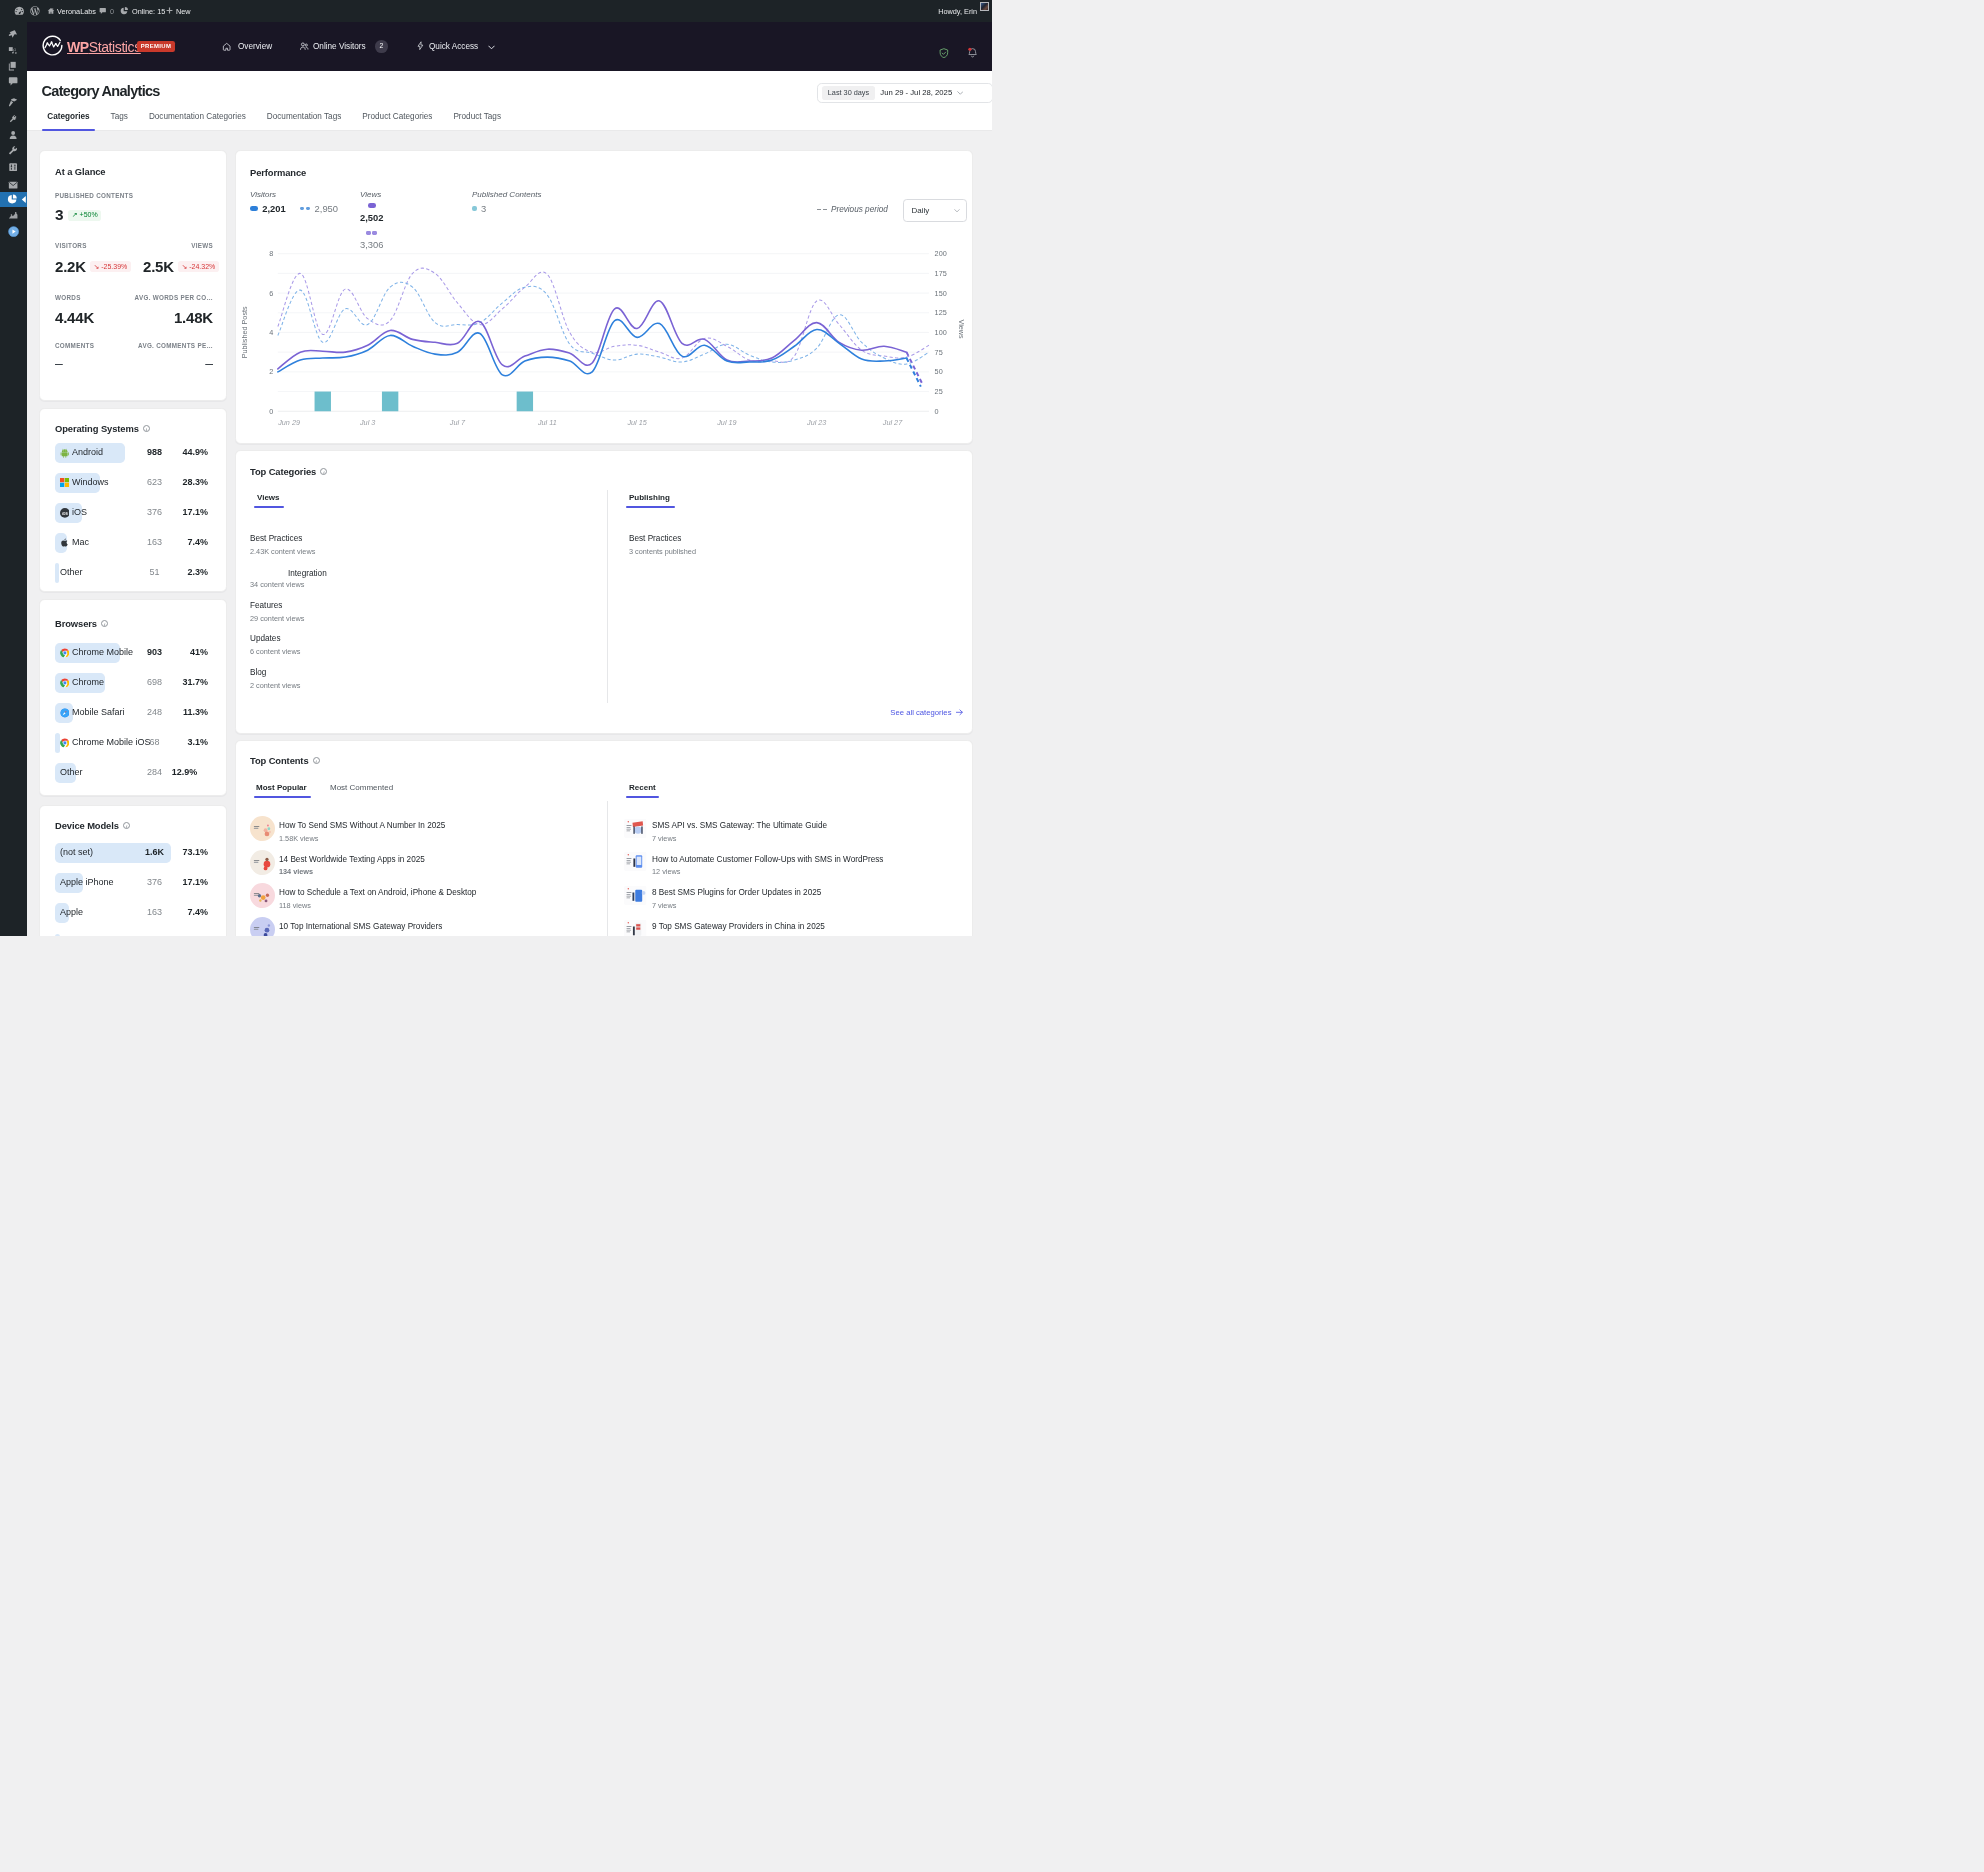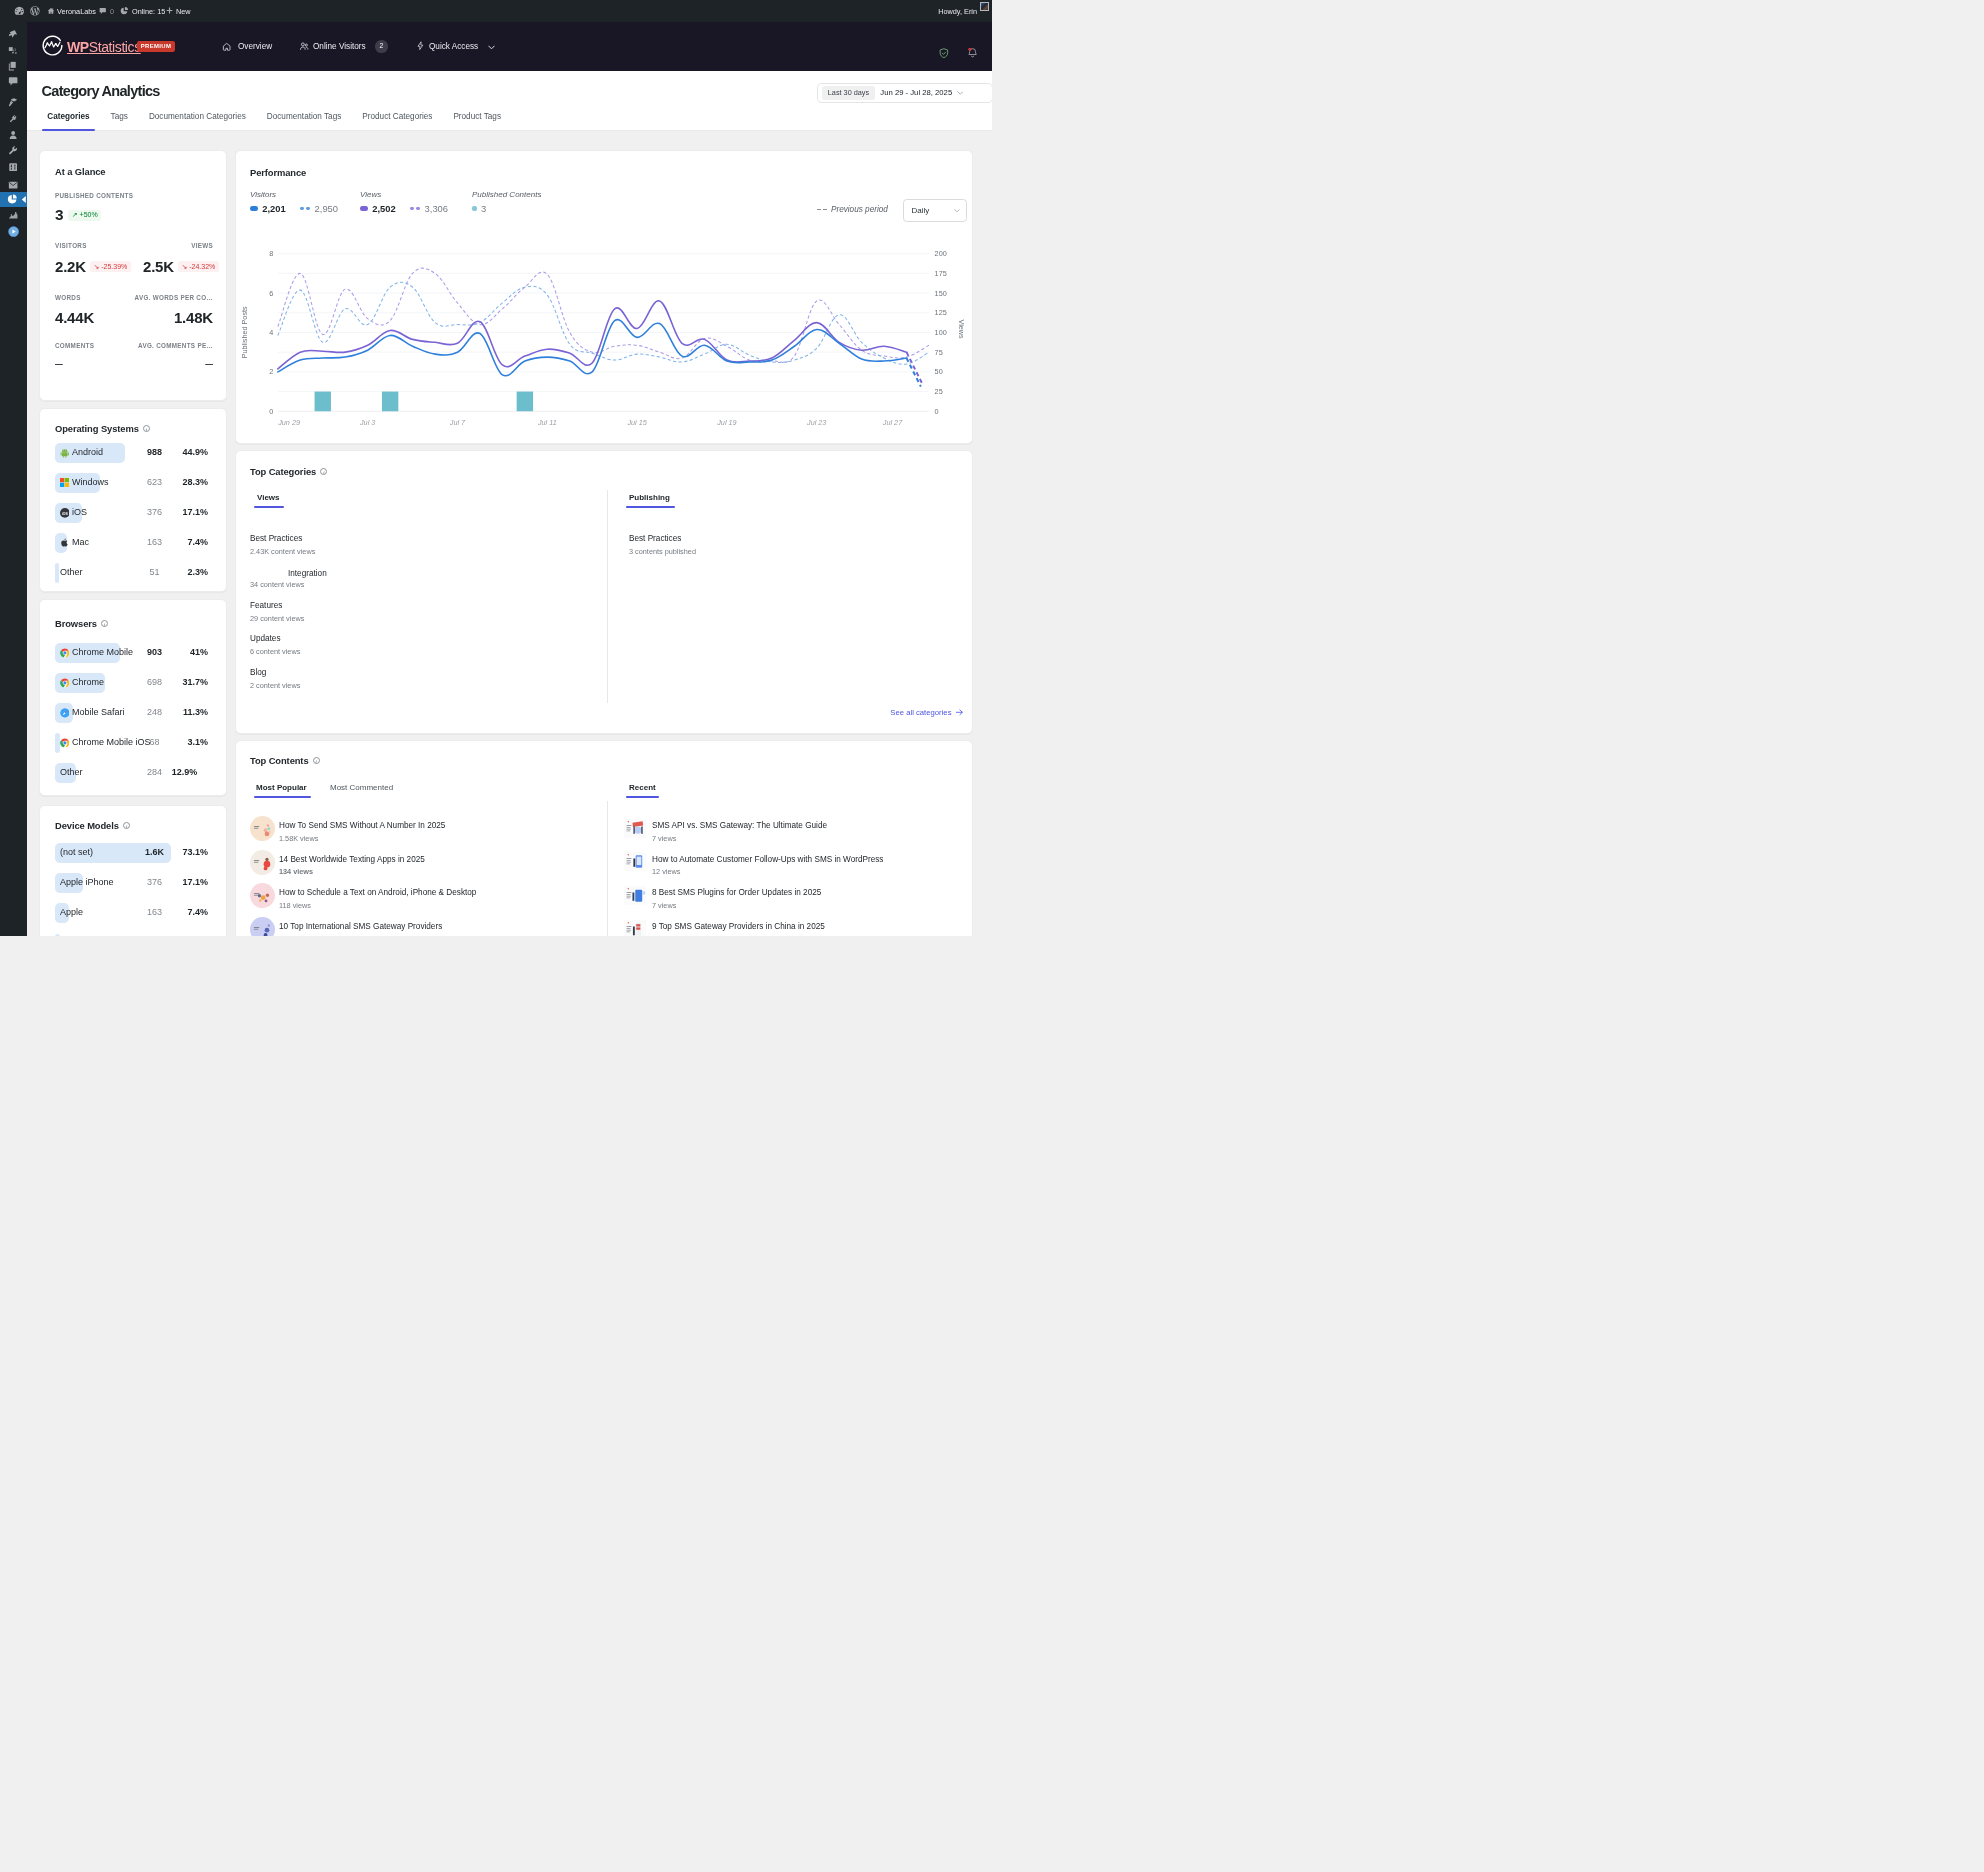--- a/index.html
+++ b/index.html
@@ -326,21 +326,21 @@
     <span style="display:inline-block;width:8px;height:4.9px;border-radius:2.3px;background:#2d7fd9;"></span>
     <span class="legnum">2,201</span>
     <span style="width:5.6px"></span>
     <span style="display:inline-flex;gap:1.4px;">
       <span style="width:4.7px;height:3.7px;border-radius:1.4px;background:#619dde;"></span>
       <span style="width:4.7px;height:3.7px;border-radius:1.4px;background:#619dde;"></span>
     </span>
     <span class="legnum2">2,950</span>
   </div>
 <div class="abs ital" style="left:360px;top:190px;">Views</div>
-<div class="abs" style="left:360px;top:203px;display:flex;align-items:center;gap:4.2px;">
+<div class="abs" style="left:360px;top:203px;display:flex;align-items:center;gap:4.2px;flex-direction:column;">
     <span style="display:inline-block;width:8px;height:4.9px;border-radius:2.3px;background:#7a63d4;"></span>
     <span class="legnum">2,502</span>
     <span style="width:5.6px"></span>
     <span style="display:inline-flex;gap:1.4px;">
       <span style="width:4.7px;height:3.7px;border-radius:1.4px;background:#9a8ae0;"></span>
       <span style="width:4.7px;height:3.7px;border-radius:1.4px;background:#9a8ae0;"></span>
     </span>
     <span class="legnum2">3,306</span>
   </div>
 <div class="abs ital" style="left:472px;top:190px;">Published Contents</div>

